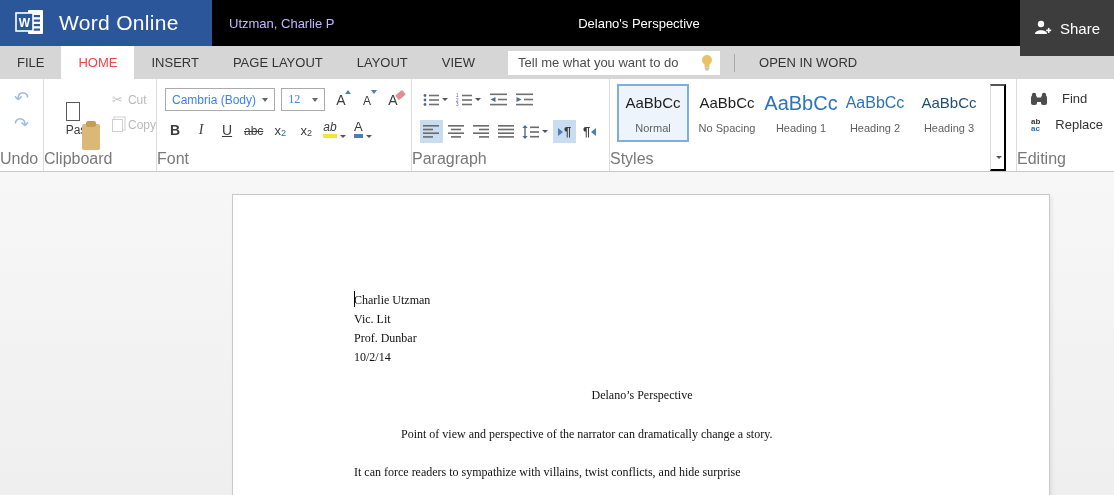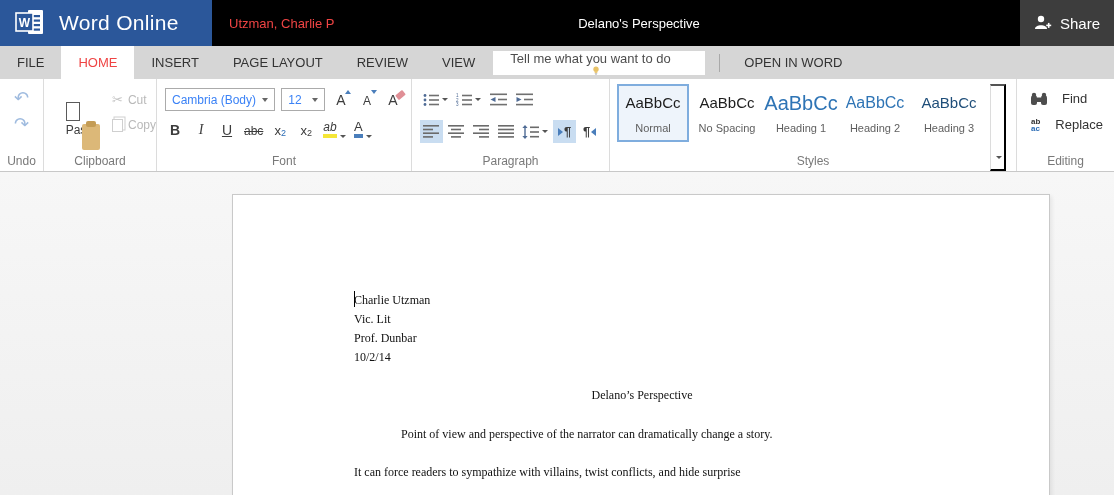--- a/index.html
+++ b/index.html
@@ -3,58 +3,58 @@
 <meta charset="utf-8">
 <style>
   * { box-sizing: border-box; margin: 0; padding: 0; }
   html,body { width:1114px; height:495px; overflow:hidden; }
   body { font-family:"Liberation Sans", sans-serif; background:#f2f2f2; }
 
   
   .app-header { height:46px; background:#000; display:flex; align-items:center; position:relative; }
   .brand { width:212px; height:46px; background:#2b579a; display:flex; align-items:center; padding-left:13px; flex:0 0 auto; }
   .brand-name { color:#fff; font-size:21px; font-weight:400; margin-left:10px; letter-spacing:.3px; }
-  .owner { color:#ef4444; font-size:13px; margin-left:17px; }
+  .owner { color:#c4b5fd; font-size:13px; margin-left:17px; }
   .doc-title-top { position:absolute; left:639px; transform:translateX(-50%); color:#fff; font-size:13px; }
-  .share-btn { position:absolute; right:0; top:0; width:94px; height:46px; background:#3d3d3d; border:none; color:#fff; font-size:15px; display:flex; align-items:center; justify-content:center; gap:8px; cursor:pointer;margin-left:12px; }
+  .share-btn { position:absolute; right:0; top:0; width:94px; height:56px; background:#3d3d3d; border:none; color:#fff; font-size:15px; display:flex; align-items:center; justify-content:center; gap:8px; cursor:pointer;margin-left:12px; }
 
   
   .menu-bar { height:33px; background:#d6d6d6; display:flex; align-items:stretch; }
   .tab { display:flex; align-items:center; padding:0 17px; font-size:13px; color:#333; cursor:pointer; }
   .tab.active { background:#fff; color:#ef4444; }
-  .tellme { display:flex; align-items:center; background:#fff; height:24px; align-self:center; margin-left:1px; width:212px; padding:0 6px 0 0;flex-direction:column; }
+  .tellme { display:flex; align-items:center; background:#fff; height:24px; align-self:center; margin-left:16px; width:212px; padding:0 6px 0 0; }
   .tellme input { border:none; outline:none; flex:1; font-size:13px; padding:0 6px 0 10px; color:#333; font-family:"Liberation Sans",sans-serif; }
   .tellme input::placeholder { color:#4d4d4d; opacity:1; }
   .menu-divider { width:1px; height:18px; background:#a9a9a9; align-self:center; margin:0 14px; }
   .open-word { display:flex; align-items:center; font-size:13px; color:#333; cursor:pointer; padding:0 10px; }
 
   
   .ribbon { height:93px; background:#fff; display:flex; border-bottom:1px solid #c8c8c8; }
   .rgroup { position:relative; border-right:1px solid #dcdcdc; height:100%; flex:0 0 auto; }
   .rgroup:last-child { border-right:none; }
-  .glabel { position:absolute; bottom:3px; left:0; right:0; text-align:center; font-size:12px; color:#797979; }
+  .glabel { position:absolute; bottom:3px; left:0; right:0; text-align:left; font-size:16px; color:#797979; }
   .g-undo { width:44px; display:flex; flex-direction:column; align-items:center; padding-top:6px; }
   .ubtn { width:30px; height:26px; border:none; background:none; font-size:18px; color:#9fbbdf; cursor:pointer; line-height:1; }
   .g-clip { width:113px; display:flex; }
   .paste { margin:7px 0 0 10px; width:56px; background:none; border:none; cursor:pointer; text-align:center; }
   .paste-label { font-size:12px; color:#3c3c3c; display:block; margin-top:2px; }
   .clip-icon { width:28px; height:32px; position:relative; margin:0 auto; }
   .clip-board { position:absolute; left:1px; top:3px; width:18px; height:26px; background:#dcb878; border-radius:2px; }
   .clip-top { position:absolute; left:5px; top:0; width:10px; height:6px; background:#c49c55; border-radius:2px; }
   .clip-page { position:absolute; right:1px; bottom:0; width:14px; height:19px; background:#fff; border:1.5px solid #5a5a5a; }
   .cutcopy { display:flex; flex-direction:column; gap:11px; margin-top:13px; margin-left:4px; }
   .ccbtn { display:flex; align-items:center; gap:5px; background:none; border:none; font-size:12px; color:#b9b9b9; cursor:default; }
   .scissors { font-size:13px; color:#c6c6c6; }
   .copy-ic { width:11px; height:13px; border:1.5px solid #cfcfcf; background:#fff; box-shadow:2px -2px 0 -0.5px #fff, 2px -2px 0 0.5px #cfcfcf; }
 
   .g-font { width:255px; padding:0 8px; }
   .frow1 { display:flex; align-items:center; gap:6px; margin-top:9px; }
   .dd { border:1px solid #ababab; height:23px; background:#fff; display:flex; align-items:center; font-size:12px; color:#3b82f6; padding:0 6px; cursor:pointer; }
   .dd-family { width:118px; }
-  .dd-size { width:46px; }
+  .dd-size { width:46px;font-family:Liberation Serif, serif; }
   .caret-down { width:0; height:0; border-left:3.5px solid transparent; border-right:3.5px solid transparent; border-top:4px solid #666; margin-left:auto; }
   .mini-caret { width:0; height:0; border-left:3px solid transparent; border-right:3px solid transparent; border-top:3.5px solid #555; margin-left:3px; }
   .fbtn { background:none; border:none; min-width:20px; height:23px; display:flex; align-items:flex-end; justify-content:center; cursor:pointer; font-size:14px; color:#3c3c3c; padding:0 1px 3px; position:relative; }
   .grow-a, .shrink-a { font-size:14px; color:#3c3c3c; }
   .tri-up { position:absolute; top:2px; right:0; width:0; height:0; border-left:3.5px solid transparent; border-right:3.5px solid transparent; border-bottom:4px solid #4a7ebb; }
   .tri-dn { position:absolute; top:2px; right:0; width:0; height:0; border-left:3.5px solid transparent; border-right:3.5px solid transparent; border-top:4px solid #4a7ebb; }
   .eraser { position:absolute; right:-2px; top:4px; width:9px; height:6px; background:#e08f96; transform:rotate(-40deg); border-radius:1px; }
   .frow2 { display:flex; align-items:center; gap:6px; margin-top:7px; }
   .b { font-weight:bold; }
   .i { font-style:italic; font-family:"Liberation Serif",serif; }
@@ -128,21 +128,21 @@
     </svg>
     <span>Share</span>
   </button>
 </div>
 
 <nav class="menu-bar">
   <div class="tab">FILE</div>
   <div class="tab active">HOME</div>
   <div class="tab">INSERT</div>
   <div class="tab">PAGE LAYOUT</div>
-  <div class="tab">REVIEW</div>
+  <div class="tab">LAYOUT</div>
   <div class="tab">VIEW</div>
   <div class="tellme">
     <input type="text" placeholder="Tell me what you want to do" style="">
     <svg width="14" height="17" viewBox="0 0 14 17">
       <circle cx="7" cy="6" r="5" fill="#e8c267"></circle>
       <path d="M4.5,10 h5 v3 h-5 z" fill="#e8c267"></path>
       <rect x="4.7" y="13.4" width="4.6" height="1.4" fill="#b5b5b5"></rect>
       <rect x="5.2" y="15.2" width="3.6" height="1.2" fill="#b5b5b5"></rect>
     </svg>
   </div>

